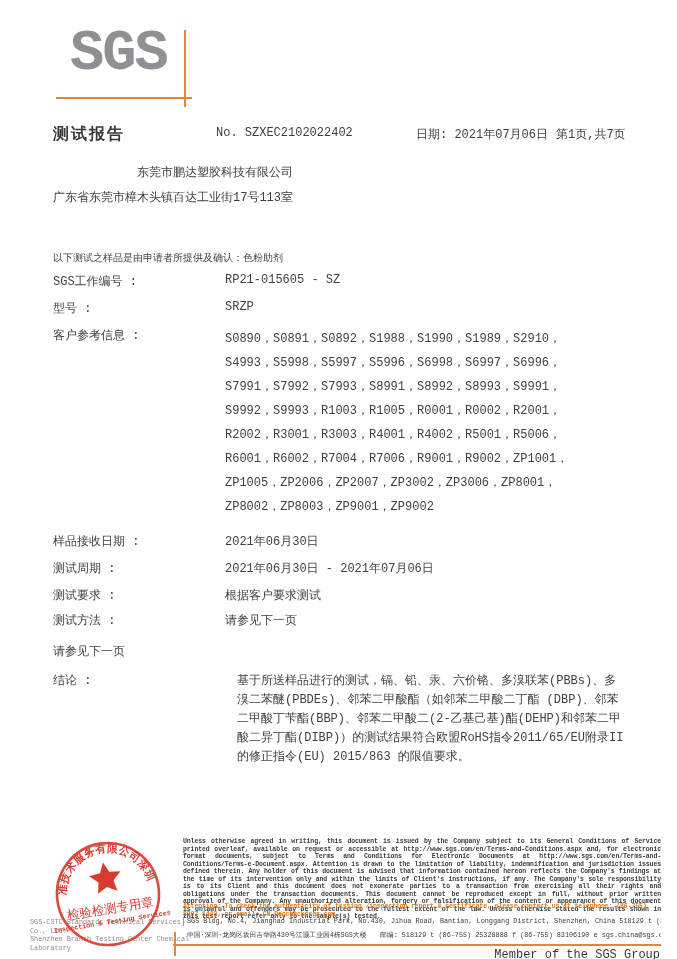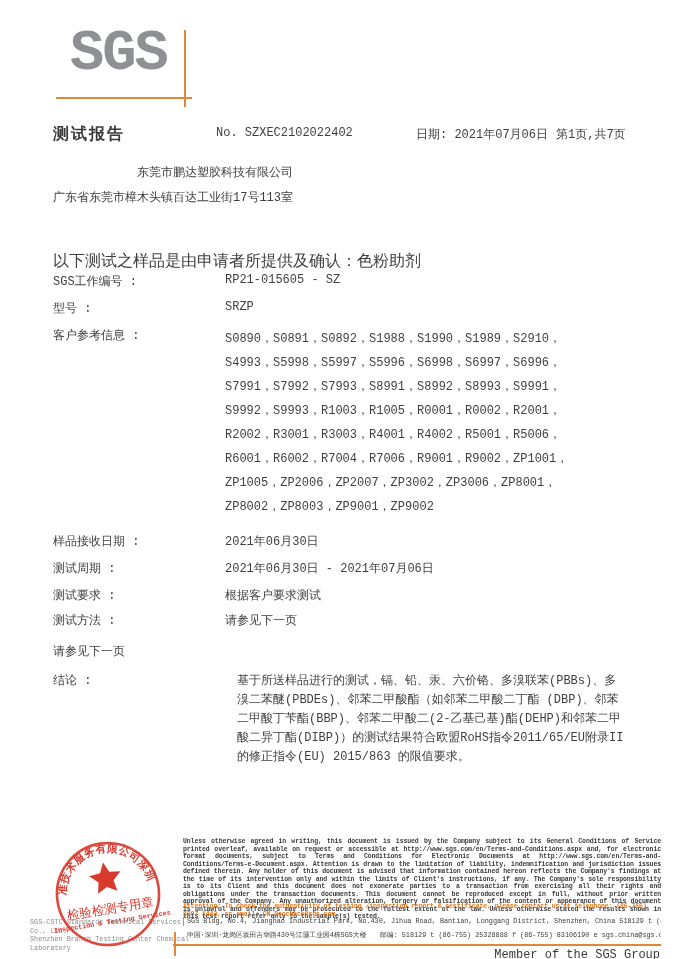--- a/index.html
+++ b/index.html
@@ -20,21 +20,21 @@
   .logo-hline{position:absolute;left:56px;top:97px;width:136px;height:2px;background:#e0873a;}
   .logo-vline{position:absolute;left:184px;top:30px;width:2px;height:77px;background:#e0873a;}
   .title-row{position:absolute;left:0;top:124px;width:677px;height:20px;font-size:12px;}
   .doc-title{position:absolute;left:53px;top:0;font-size:16px;font-weight:bold;letter-spacing:2px;color:#3a3a3a;}
   .report-no{position:absolute;left:216px;top:2px;text-align:center;}
   .date-label{position:absolute;left:416px;top:2px;}
   .page-info{position:absolute;left:556px;top:2px;}
   
   .applicant{position:absolute;left:53px;top:161px;font-size:12px;line-height:25px;text-align:right;}
   
-  .sample-statement{position:absolute;left:53px;top:251px;font-size:16px;}
+  .sample-statement{position:absolute;left:53px;top:251px;font-size:10px;}
   
   .info{position:absolute;left:53px;top:273px;width:575px;font-size:12px;}
   .row{display:flex;align-items:flex-start;margin-bottom:10px;}
   .row .label{width:172px;flex:0 0 172px;}
   .row .value{flex:1;}
   .refs .value div{line-height:24px;}
   .row-received{margin-top:14px;}
   .row-requirement{margin-bottom:8px;align-items:flex-end;}
   .row-result{margin-top:14px;margin-bottom:12px;}
   .row-conclusion .value{max-width:402px;line-height:19px;margin-left:12px;}

